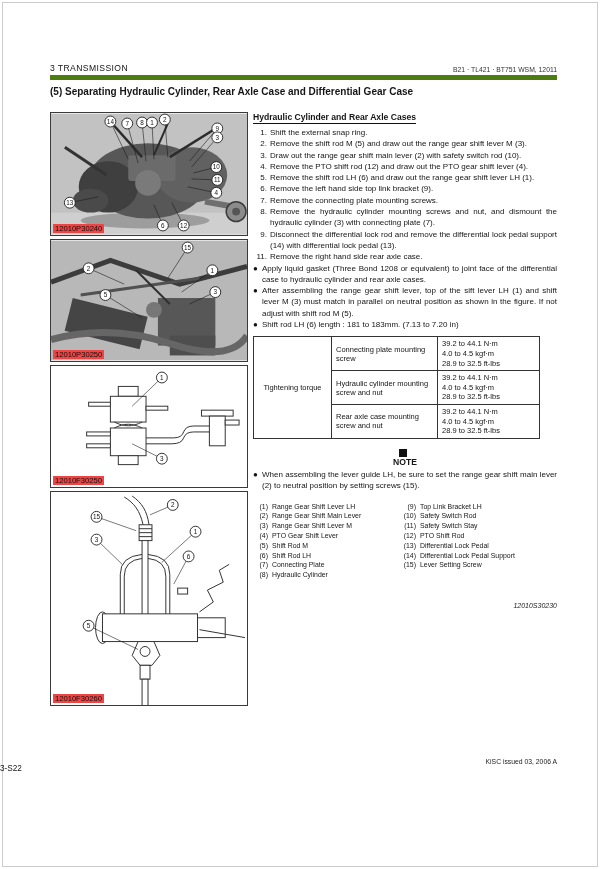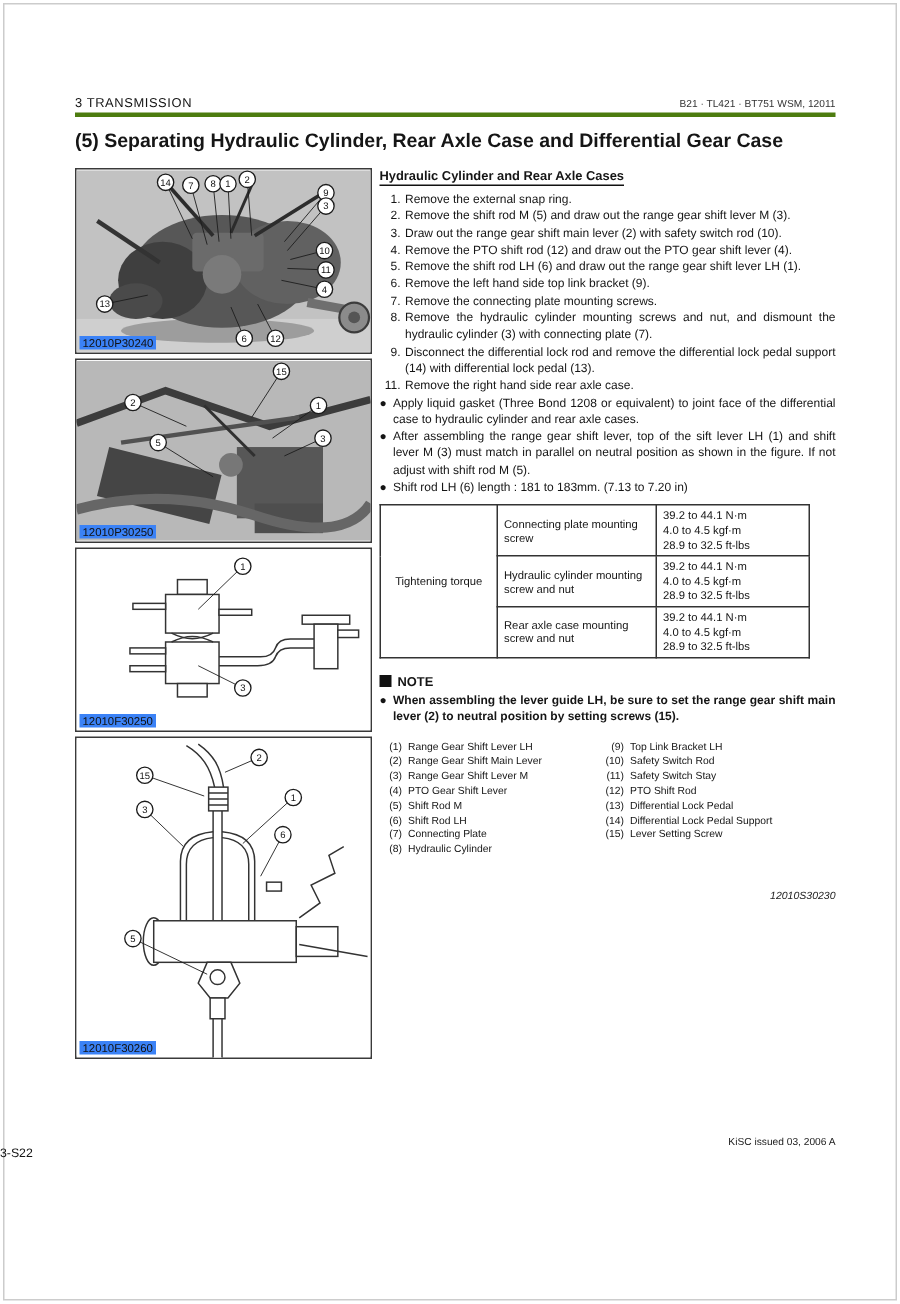--- a/index.html
+++ b/index.html
@@ -5,36 +5,36 @@
   html,body{margin:0;padding:0;}
   body{
     width:600px;height:869px;position:relative;background:#ffffff;
     font-family:"Liberation Sans", sans-serif;color:#151515;overflow:hidden;
   }
   .page-frame{position:absolute;inset:2px;border:1px solid #cccccc;pointer-events:none;}
 
   
   .header{position:absolute;left:50px;right:43px;top:63px;}
   .header-row{display:flex;justify-content:space-between;align-items:flex-end;
-    border-bottom:3px solid #4d7c0f;padding-bottom:2px;}
+    border-bottom:5px solid #4d7c0f;padding-bottom:2px;}
   .header-left{font-size:8.6px;letter-spacing:.4px;}
   .header-right{font-size:6.8px;color:#333;}
 
-  .title{position:absolute;left:50px;right:43px;top:86px;font-size:13px;font-weight:bold;}
+  .title{position:absolute;left:50px;right:43px;top:86px;font-size:10px;font-weight:bold;}
 
   
   .content{position:absolute;left:50px;right:43px;top:112px;display:flex;}
   .col-left{width:198px;flex:none;}
   .col-right{flex:1;margin-left:5px;font-size:8px;}
 
   
   .figure{border:1px solid #3a3a3a;position:relative;margin-bottom:3px;line-height:0;}
   .figure svg{display:block;}
   .fig-caption{position:absolute;left:2px;bottom:2px;font-size:7.6px;line-height:9px;
-    background:#3b82f6;padding:0 2px;color:#111;}
+    background:#ef4444;padding:0 2px;color:#111;}
   .callout-leader{stroke:#1c1c1c;stroke-width:.6;}
   .callout-circle{fill:#ffffff;stroke:#1c1c1c;stroke-width:.9;}
   .callout-text{font-size:6.4px;fill:#111;text-anchor:middle;font-family:"Liberation Sans",sans-serif;}
 
   
   .proc-heading{font-size:8.6px;font-weight:bold;display:inline-block;
     border-bottom:1.6px solid #111;padding-bottom:1px;margin-bottom:3px;text-align:right;}
   .step{display:flex;line-height:11.3px;}
   .step-num{width:14px;flex:none;text-align:right;}
   .step-text{flex:1;margin-left:3px;text-align:justify;}
@@ -46,23 +46,23 @@
   
   table.torque{border-collapse:collapse;table-layout:fixed;width:286px;margin-top:6px;
     font-size:7.5px;}
   table.torque td{border:1px solid #333;padding:2px 4px;vertical-align:middle;}
   td.tt-head{text-align:center;}
   td.tt-vals{line-height:9.6px;}
   col.c1{width:78px;} col.c2{width:106px;} col.c3{width:102px;}
 
   
   .note-heading{display:flex;align-items:center;font-weight:bold;font-size:8.6px;
-    margin-top:10px;margin-bottom:2px;}
+    margin-top:10px;margin-bottom:2px;flex-direction:column;}
   .note-square{width:8px;height:8px;background:#111;margin-right:4px;flex:none;}
-  .note-bullet .bullet-text{font-weight:bold;}
+  .note-bullet .bullet-text{font-weight:normal;}
   .note-bullet{line-height:11.5px;}
 
   
   .legend{display:flex;margin-top:10px;font-size:6.9px;line-height:9.8px;}
   .legend-col.left{width:148px;flex:none;}
   .legend-item{display:flex;}
   .legend-num{width:15px;flex:none;text-align:right;margin-right:4px;}
 
   .fig-code{text-align:right;font-style:italic;font-size:7px;margin-top:22px;color:#222;}
 
@@ -263,21 +263,21 @@
       <span class="fig-caption">12010F30260</span>
     </div>
   </div>
 
   <div class="col-right">
     <div class="proc-heading">Hydraulic Cylinder and Rear Axle Cases</div>
 
     <div id="steps-mount">
         <div class="step">
     <span class="step-num">1.</span>
-    <span class="step-text">Remove the external snap ring.</span>
+    <span class="step-text">Shift the external snap ring.</span>
   </div>
         <div class="step">
     <span class="step-num">2.</span>
     <span class="step-text">Remove the shift rod M (5) and draw out the range gear shift lever M (3).</span>
   </div>
         <div class="step">
     <span class="step-num">3.</span>
     <span class="step-text">Draw out the range gear shift main lever (2) with safety switch rod (10).</span>
   </div>
         <div class="step">

